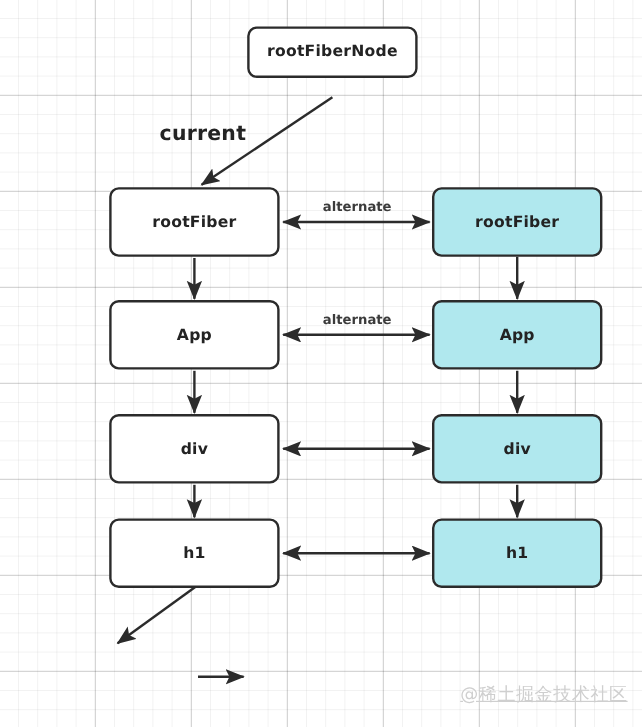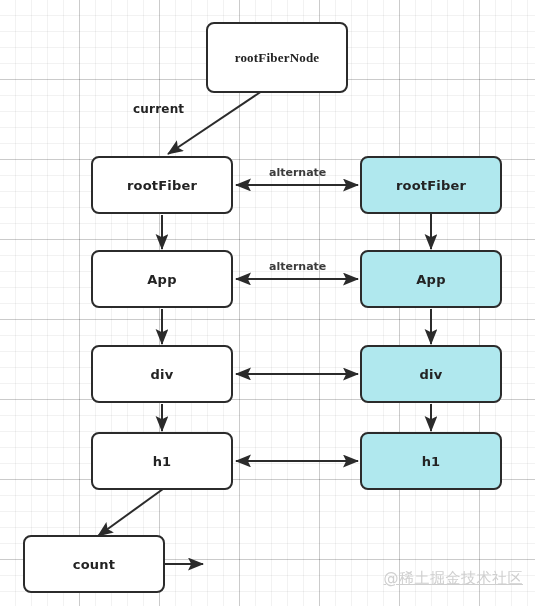--- a/index.html
+++ b/index.html
@@ -42,21 +42,21 @@
     color: #232323;
     letter-spacing: 0.2px;
     background: #ffffff;
     z-index: 2;
   }
   .node.wip {
     background: #b0e8ee;
   }
   .col-label {
     position: absolute;
-    font-size: 12px;
+    font-size: 17px;
     font-weight: bold;
     color: #232323;
     letter-spacing: 0.2px;
     z-index: 3;
     white-space: nowrap;
   }
   .edge-label {
     position: absolute;
     font-size: 11px;
     font-weight: bold;
@@ -110,27 +110,26 @@
 
       <line x1="236" y1="185" x2="358" y2="185" marker-start="url(#arrow-start)" marker-end="url(#arrow)"></line>
       <line x1="236" y1="279" x2="358" y2="279" marker-start="url(#arrow-start)" marker-end="url(#arrow)"></line>
       <line x1="236" y1="374" x2="358" y2="374" marker-start="url(#arrow-start)" marker-end="url(#arrow)"></line>
       <line x1="236" y1="461" x2="358" y2="461" marker-start="url(#arrow-start)" marker-end="url(#arrow)"></line>
     </g>
   </svg>
 
   <div class="col-label" style="left:133px; top:102px;">current</div>
 
-  <div class="node" style="left:206px; top:22px; width:142px; height:71px;font-family:Liberation Serif, serif;">rootFiberNode</div>
+  <div class="node" style="left:206px; top:22px; width:142px; height:43px;">rootFiberNode</div>
 
   <div class="node" style="left:91px; top:156px; width:142px; height:58px;">rootFiber</div>
   <div class="node" style="left:91px; top:250px; width:142px; height:58px;">App</div>
   <div class="node" style="left:91px; top:345px; width:142px; height:58px;">div</div>
   <div class="node" style="left:91px; top:432px; width:142px; height:58px;">h1</div>
-  <div class="node" style="left:23px; top:535px; width:142px; height:58px;">count</div>
 
   <div class="node wip" style="left:360px; top:156px; width:142px; height:58px;">rootFiber</div>
   <div class="node wip" style="left:360px; top:250px; width:142px; height:58px;">App</div>
   <div class="node wip" style="left:360px; top:345px; width:142px; height:58px;">div</div>
   <div class="node wip" style="left:360px; top:432px; width:142px; height:58px;">h1</div>
 
   <div class="edge-label" style="left:269px; top:166px;">alternate</div>
   <div class="edge-label" style="left:269px; top:260px;">alternate</div>
 
   <div class="watermark">@稀土掘金技术社区</div>

